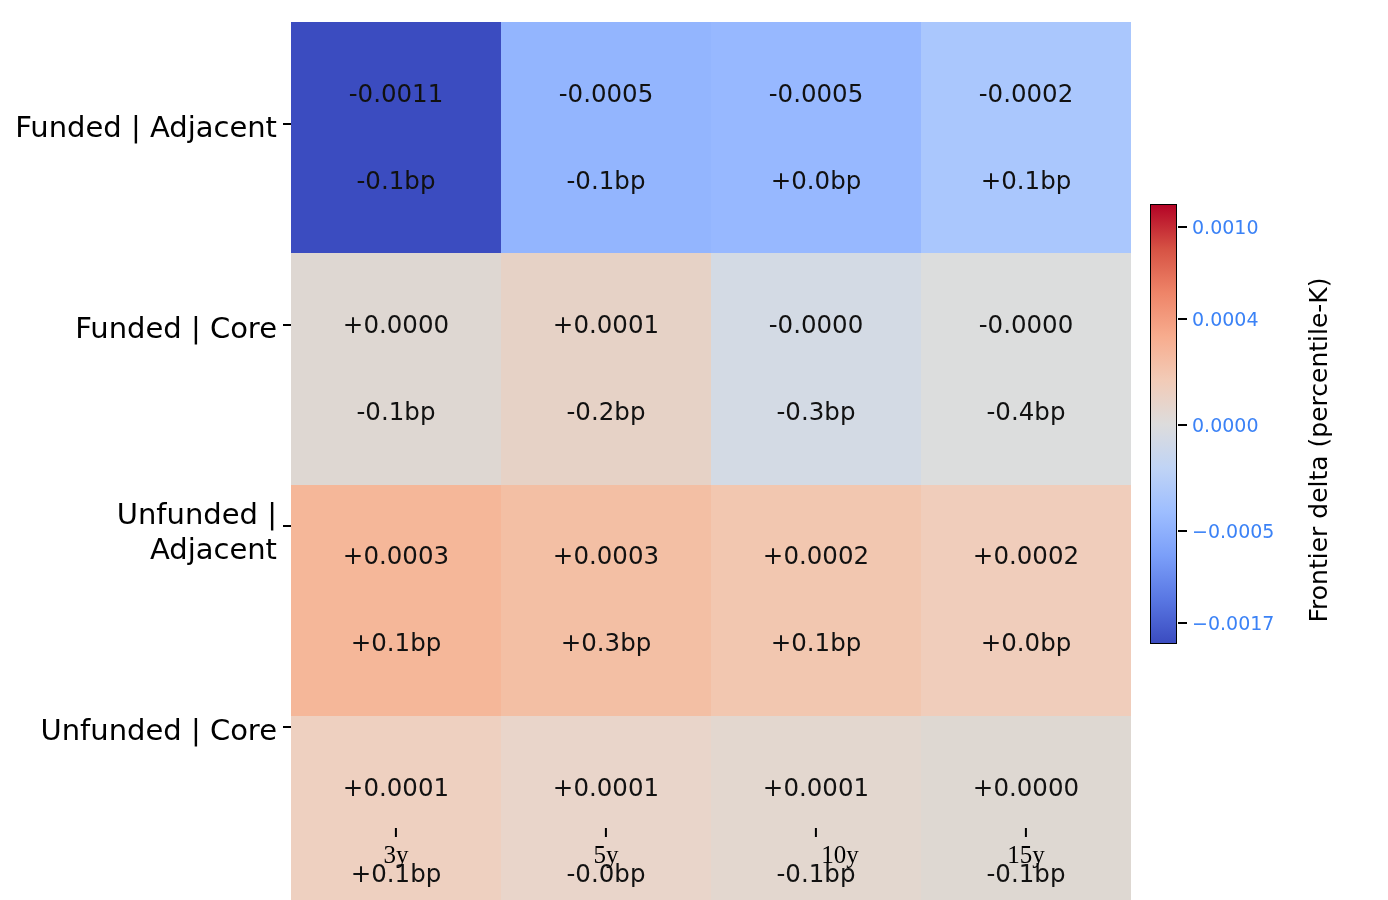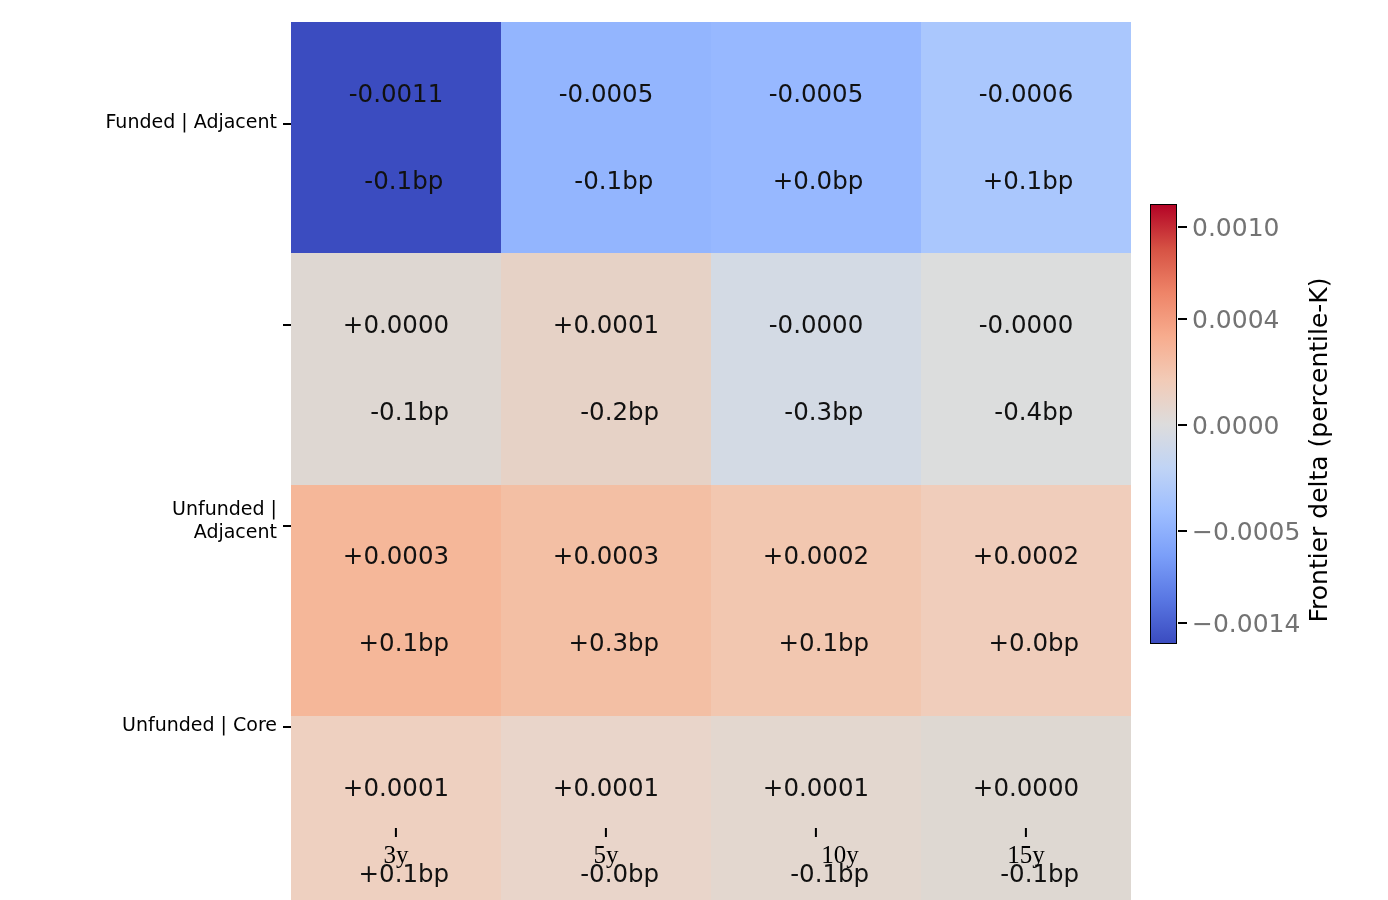--- a/index.html
+++ b/index.html
@@ -45,28 +45,28 @@
     justify-content: center;
     line-height: 1.18;
   }
   .hm-cell .cell-text {
     text-align: center;
     font-size: 24.5px;
     color: #111111;
     white-space: pre;
   }
   .cell-val { display: block; }
-  .cell-bp  { display: block; text-align: right; }
+  .cell-bp  { display: block; }
 
   
   .y-tick {
     position: absolute;
     right: 1111px;           
     text-align: right;
-    font-size: 19px;
+    font-size: 29px;
     color: #000000;
     line-height: 1.2;
     white-space: pre-line;
   }
   .y-tick-mark {
     position: absolute;
     left: 283px;
     width: 9px;
     height: 2.2px;
     background: #000000;
@@ -108,22 +108,22 @@
   .cb-tick-mark {
     position: absolute;
     left: 1178px;
     width: 9px;
     height: 2.2px;
     background: #000000;
   }
   .cb-tick-label {
     position: absolute;
     left: 1192px;
-    font-size: 25px;
-    color: #737373;
+    font-size: 19px;
+    color: #3b82f6;
     transform: translateY(-50%);
     white-space: pre;
   }
   #colorbar-title {
     position: absolute;
     left: 1318px;
     top: 450px;
     font-size: 25px;
     color: #000000;
     transform-origin: center center;
@@ -135,20 +135,21 @@
 <body>
 
 <div id="figure">
 
   <div class="y-tick-mark" style="top:123px;"></div>
   <div class="y-tick-mark" style="top:324px;"></div>
   <div class="y-tick-mark" style="top:525px;"></div>
   <div class="y-tick-mark" style="top:726px;"></div>
 
   <div class="y-tick" style="top:110px;">Funded | Adjacent</div>
+  <div class="y-tick" style="top:311px;">Funded | Core</div>
   <div class="y-tick" style="top:497px;">Unfunded |
 Adjacent</div>
   <div class="y-tick" style="top:713px;">Unfunded | Core</div>
 
   <div id="heatmap-axes">
     <div id="heatmap-grid">
 
       <div class="hm-cell" style="background-color: rgb(59, 76, 192);">
         <span class="cell-text">
           <span class="cell-val">-0.0011</span>
@@ -162,21 +163,21 @@
         </span>
       </div>
       <div class="hm-cell" style="background-color: rgb(151, 184, 255);">
         <span class="cell-text">
           <span class="cell-val">-0.0005</span>
           <span class="cell-bp">+0.0bp</span>
         </span>
       </div>
       <div class="hm-cell" style="background-color: rgb(170, 199, 253);">
         <span class="cell-text">
-          <span class="cell-val">-0.0006</span>
+          <span class="cell-val">-0.0002</span>
           <span class="cell-bp">+0.1bp</span>
         </span>
       </div>
 
       <div class="hm-cell" style="background-color: rgb(222, 215, 210);">
         <span class="cell-text">
           <span class="cell-val">+0.0000</span>
           <span class="cell-bp">-0.1bp</span>
         </span>
       </div>
@@ -269,17 +270,17 @@
   <div class="cb-tick-mark" style="top:226px;"></div>
   <div class="cb-tick-mark" style="top:318px;"></div>
   <div class="cb-tick-mark" style="top:424px;"></div>
   <div class="cb-tick-mark" style="top:530px;"></div>
   <div class="cb-tick-mark" style="top:622px;"></div>
 
   <div class="cb-tick-label" style="top:227px;">0.0010</div>
   <div class="cb-tick-label" style="top:319px;">0.0004</div>
   <div class="cb-tick-label" style="top:425px;">0.0000</div>
   <div class="cb-tick-label" style="top:531px;text-align:center;">−0.0005</div>
-  <div class="cb-tick-label" style="top:623px;">−0.0014</div>
+  <div class="cb-tick-label" style="top:623px;">−0.0017</div>
 
   <div id="colorbar-title">Frontier delta (percentile-K)</div>
 
 </div>
 
 </body></html>

